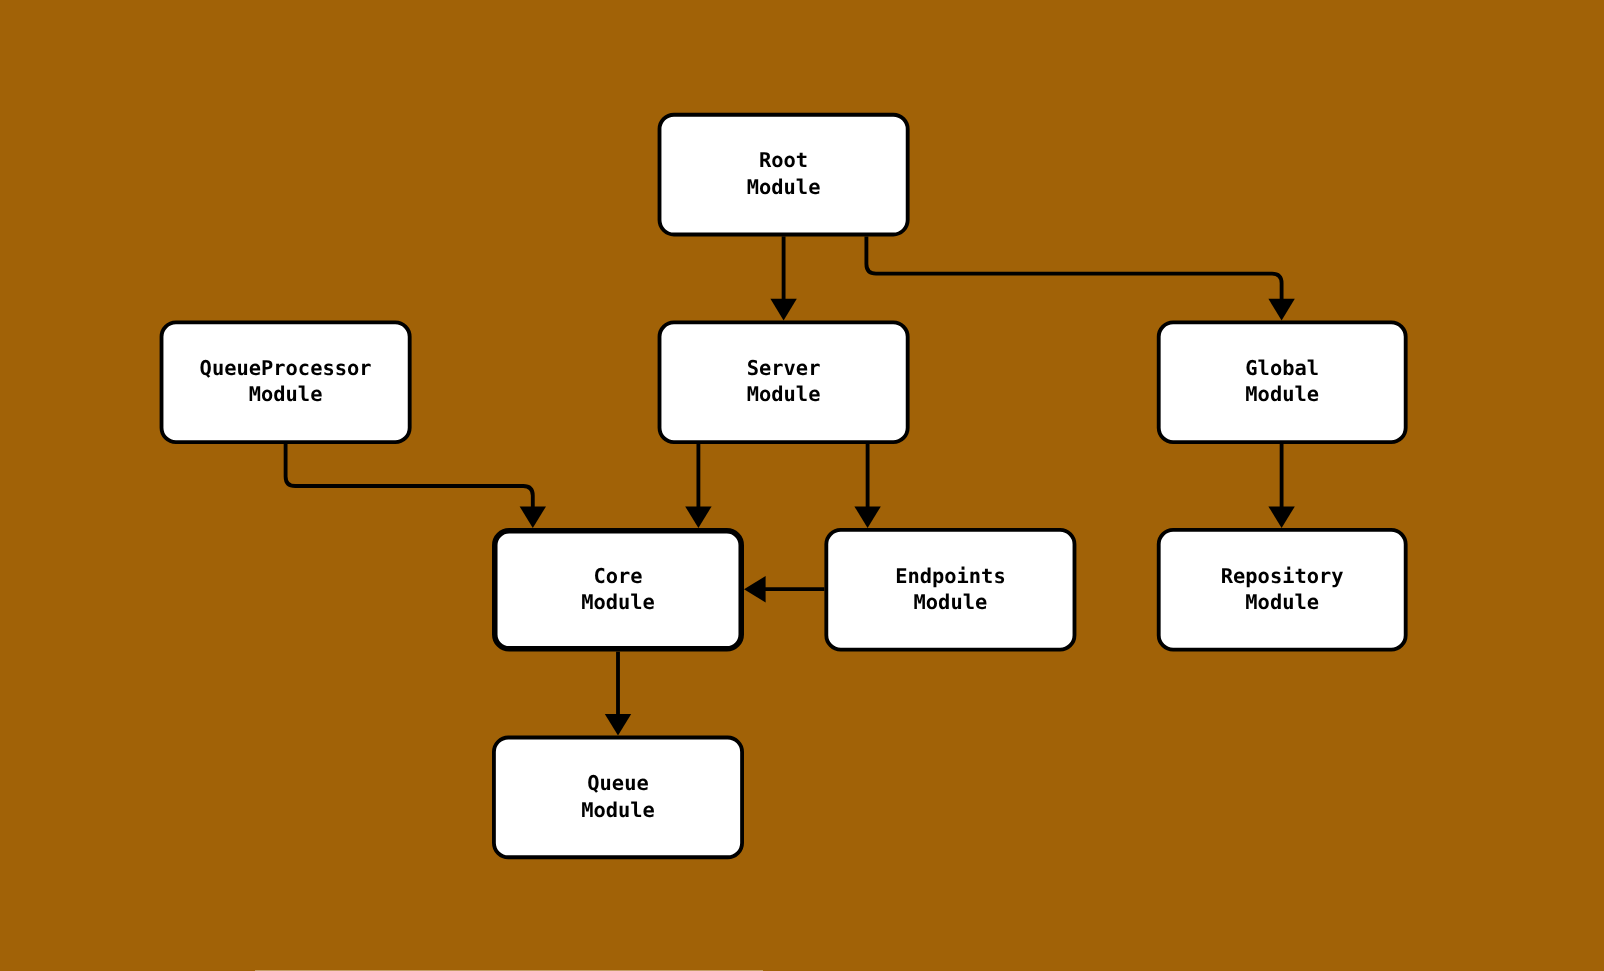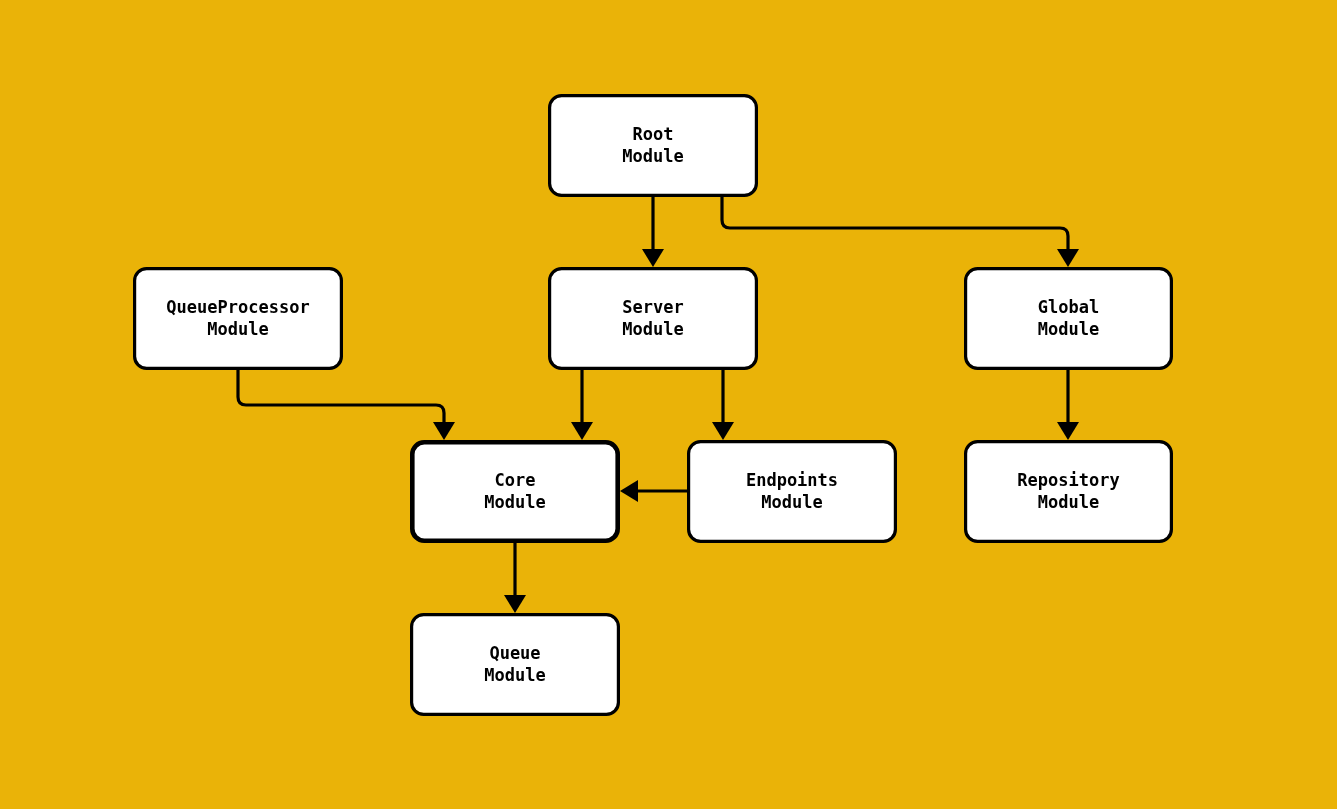--- a/index.html
+++ b/index.html
@@ -7,21 +7,21 @@
     padding: 0;
     background: #ffffff;
   }
   body {
     font-family: "DejaVu Sans Mono", monospace;
   }
   #diagram-root {
     position: relative;
     width: 1337px;
     height: 809px;
-    background: #eab308;
+    background: #a16207;
     overflow: hidden;
   }
   #diagram-svg {
     position: absolute;
     top: 0;
     left: 0;
     width: 1337px;
     height: 809px;
   }
   .node-rect {

